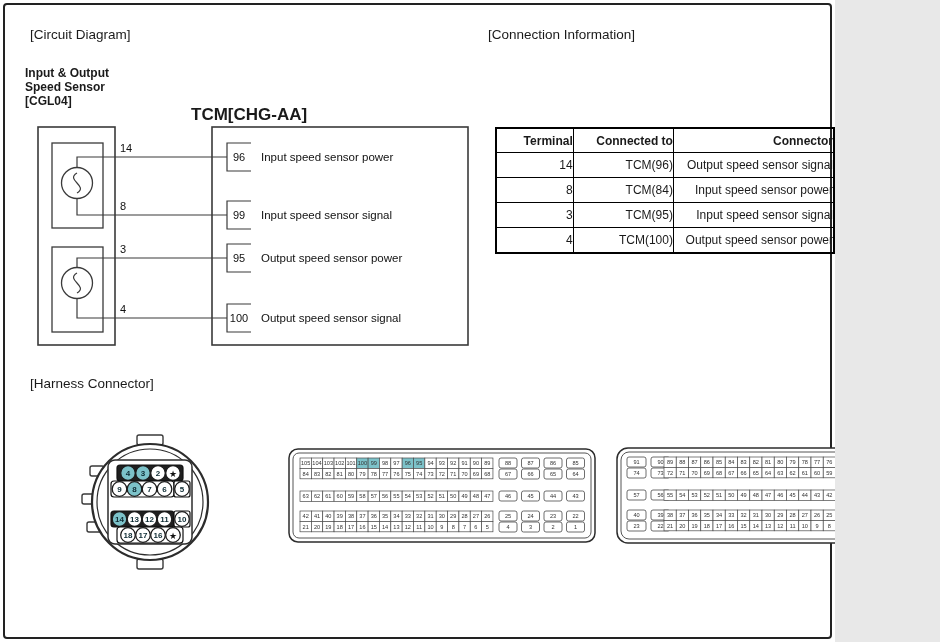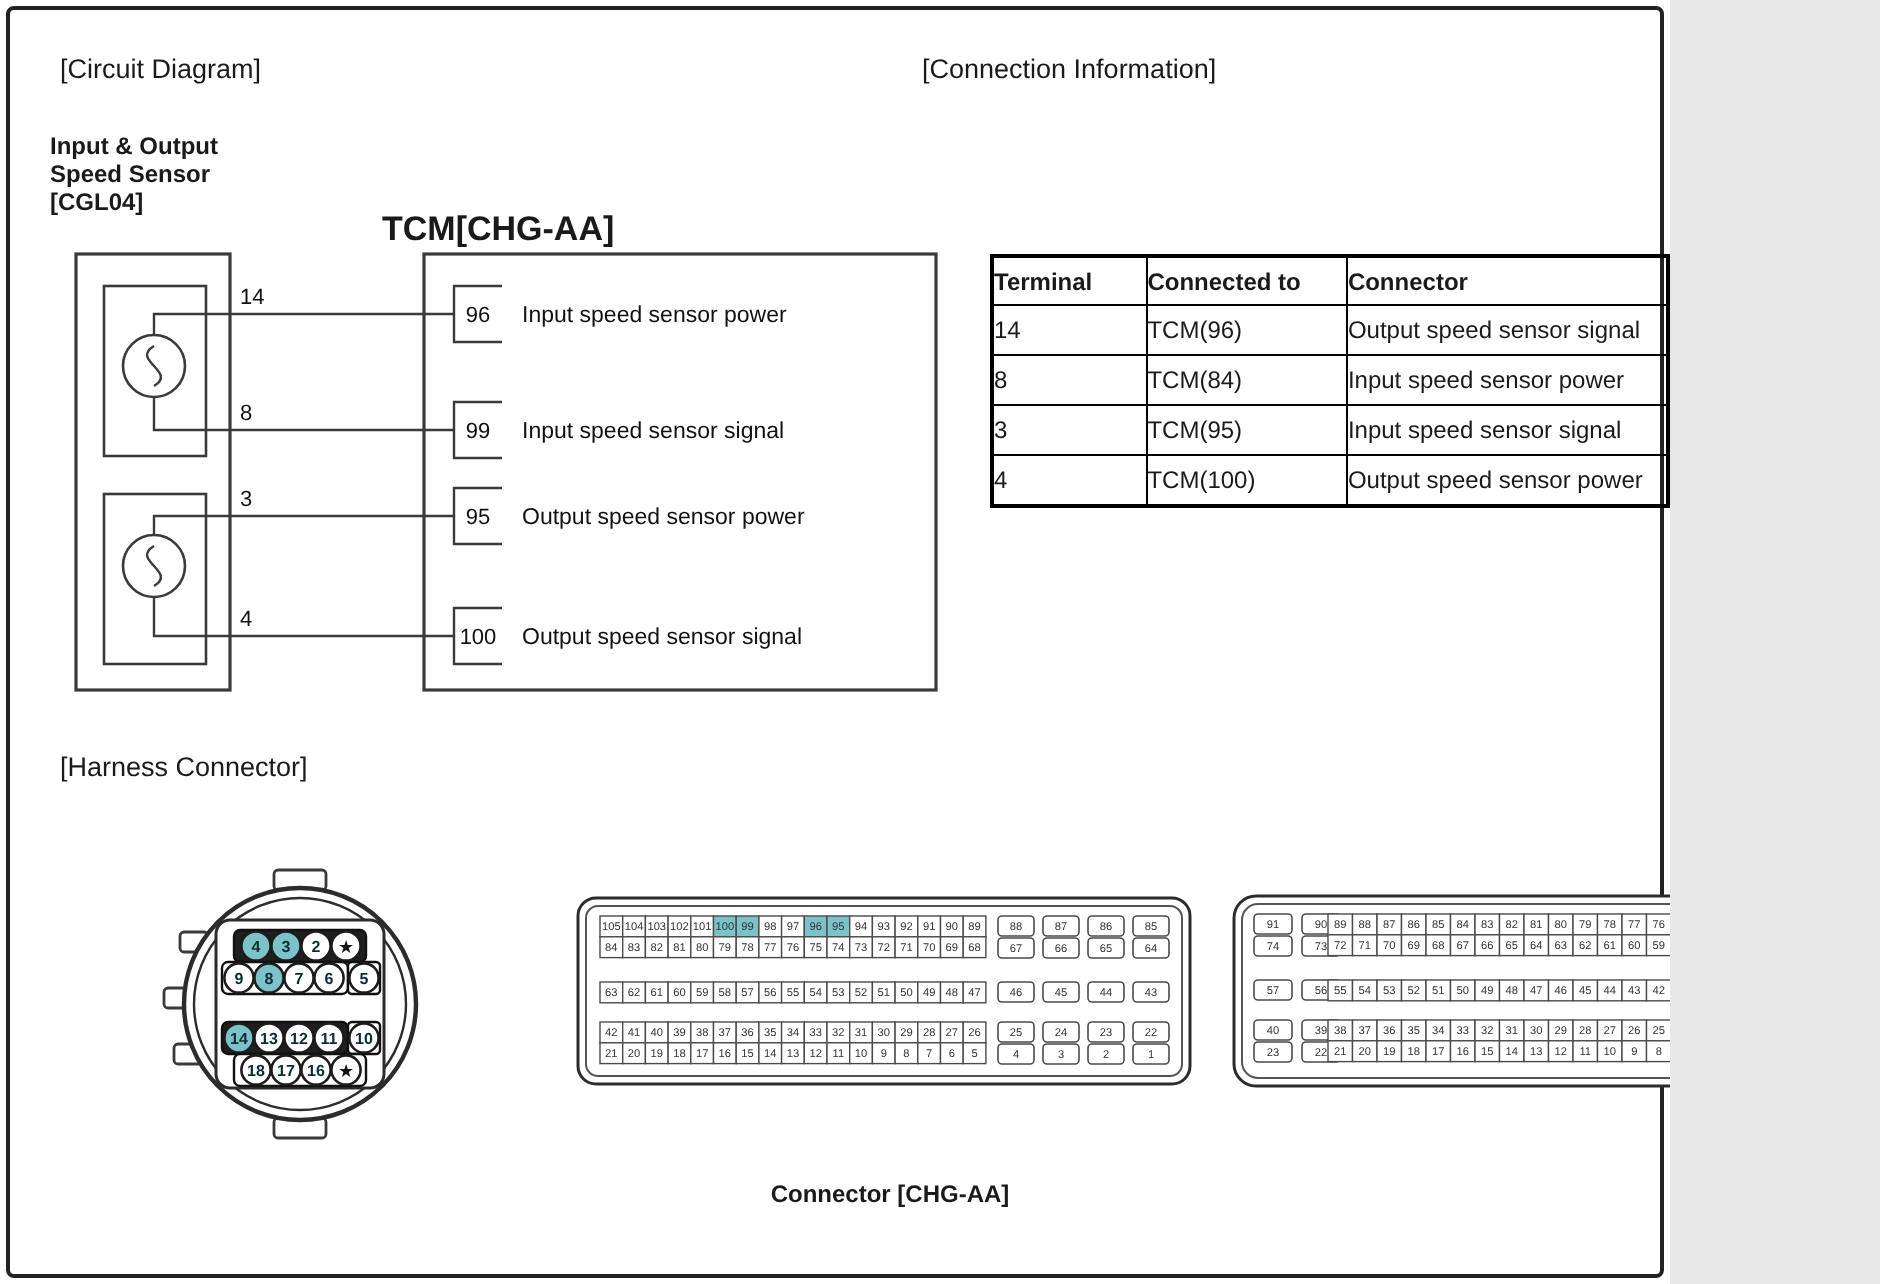--- a/index.html
+++ b/index.html
@@ -3,37 +3,37 @@
 <meta charset="utf-8">
 <style>
   html,body{margin:0;padding:0;background:#e8e8e8;}
   #page{position:relative;width:835px;height:642px;background:#ffffff;font-family:"Liberation Sans",sans-serif;color:#1a1a1a;overflow:hidden;}
   #frame{position:absolute;left:3px;top:3px;right:3px;bottom:3px;border:2px solid #222;border-radius:4px;}
   .sec-title{position:absolute;font-size:13.5px;color:#1a1a1a;white-space:nowrap;}
   .blk-label{position:absolute;font-weight:bold;font-size:17px;text-align:left;white-space:nowrap;}
   .sensor-label{position:absolute;left:25px;top:66px;width:122px;text-align:left;font-weight:bold;font-size:12px;line-height:14px;}
   svg{position:absolute;overflow:visible;}
   table.conn{position:absolute;left:495px;top:127px;border-collapse:collapse;font-size:12px;}
-  table.conn th,table.conn td{border:1px solid #000;text-align:left;padding:0;}
+  table.conn th,table.conn td{border:1px solid #000;text-align:right;padding:0;}
   table.conn th{height:23px;font-weight:bold;}
   table.conn td{height:24px;}
   table.conn{border:2px solid #000;}
   .col-term{width:87px;}
   .col-conn{width:115px;}
   .col-func{width:201px;}
   .bot-label{position:absolute;top:590px;font-weight:bold;font-size:12px;text-align:center;white-space:nowrap;}
 </style>
 </head>
 <body>
 
 <div id="page">
   <div id="frame"></div>
 
   <div class="sec-title" style="left:30px;top:27px">[Circuit Diagram]</div>
-  <div class="sec-title" style="left:461px;top:27px">[Connection Information]</div>
+  <div class="sec-title" style="left:488px;top:27px">[Connection Information]</div>
 
   <div class="sensor-label">
     <div>Input &amp; Output</div>
     <div>Speed Sensor</div>
     <div>[CGL04]</div>
   </div>
   <div class="blk-label" style="left:191px;top:105px;width:140px">TCM[CHG-AA]</div>
 
   <svg id="circuit-svg" style="left:20px;top:120px" width="470" height="245">
       <rect x="18" y="7" width="77" height="218" fill="none" stroke="#3a3a3a" stroke-width="1.6"></rect>
@@ -594,14 +594,13 @@
       <rect x="242" y="41" width="24" height="17" rx="2" fill="#fff" stroke="#4a4a4a" stroke-width="0.9"></rect>
       <text x="254" y="52" font-size="6.2" text-anchor="middle" fill="#333">4</text>
       <rect x="266" y="41" width="24" height="17" rx="2" fill="#fff" stroke="#4a4a4a" stroke-width="0.9"></rect>
       <text x="278" y="52" font-size="6.2" text-anchor="middle" fill="#333">3</text>
       <rect x="242" y="66" width="24" height="17" rx="2" fill="#fff" stroke="#4a4a4a" stroke-width="0.9"></rect>
       <text x="254" y="77" font-size="6.2" text-anchor="middle" fill="#333">2</text>
       <rect x="266" y="66" width="24" height="17" rx="2" fill="#fff" stroke="#4a4a4a" stroke-width="0.9"></rect>
       <text x="278" y="77" font-size="6.2" text-anchor="middle" fill="#333">1</text>
     </svg>
 
-  <div class="bot-label" style="left:315px;width:260px">Connector [CHG-AA]</div>
 </div>
 
 </body></html>

